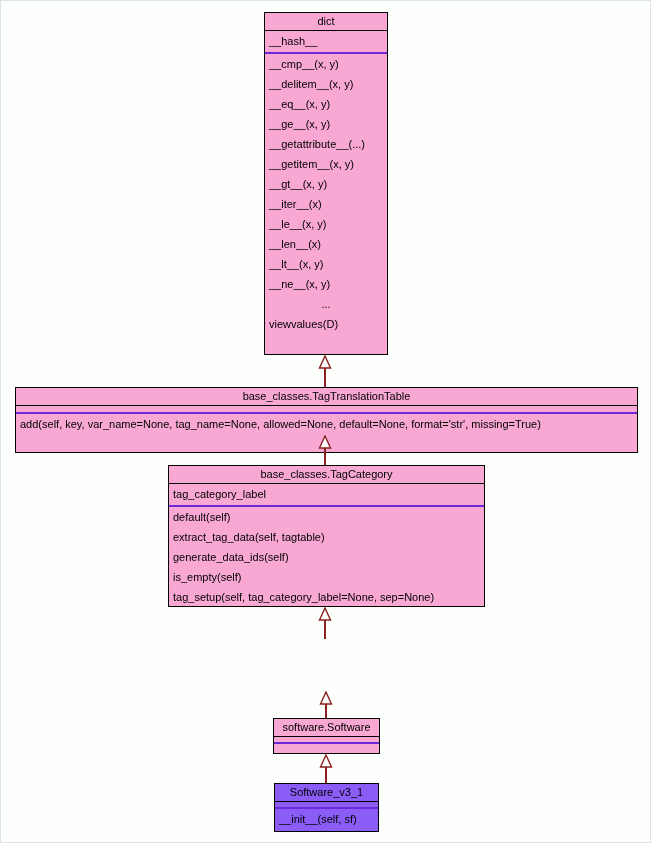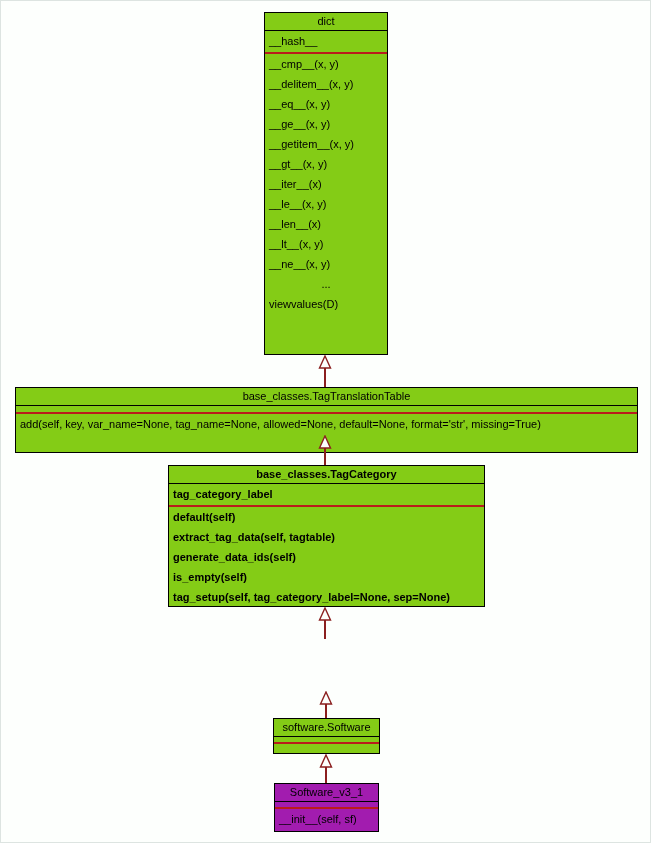--- a/index.html
+++ b/index.html
@@ -13,31 +13,31 @@
   #canvas {
     position: relative;
     width: 649px; height: 841px;
     border: 1px solid #dde4e1;
     background: #fdfffd;
     overflow: hidden;
   }
   .cls {
     position: absolute;
     box-sizing: border-box;
-    background: #84cc16;
+    background: #f9a8d4;
     border: 1px solid #000;
   }
-  .cls.highlight { background: #a21caf; }
+  .cls.highlight { background: #8b5cf6; }
   .hdr {
     height: 17px; line-height: 17px;
     text-align: center;
     border-bottom: 1px solid #000;
     white-space: nowrap; overflow: hidden;
   }
-  .attrs { border-bottom: 2px solid #b91c1c; }
+  .attrs { border-bottom: 2px solid #6d28d9; }
   .attrs.empty-sm { height: 6px; }
   .attrs.empty-xs { height: 5px; }
   .methods.empty-sm { height: 8px; }
   .methods.empty-md { height: 10px; }
   .row {
     height: 20px; line-height: 20px;
     padding: 0 4px;
     white-space: nowrap; overflow: hidden;
     text-align: left;
   }
@@ -54,20 +54,21 @@
   <div class="cls" style="left:263px; top:11px; width:124px; height:343px;">
     <div class="hdr">dict</div>
     <div class="attrs">
       <div class="row tall">__hash__</div>
     </div>
     <div class="methods">
       <div class="row">__cmp__(x, y)</div>
       <div class="row">__delitem__(x, y)</div>
       <div class="row">__eq__(x, y)</div>
       <div class="row">__ge__(x, y)</div>
+      <div class="row">__getattribute__(...)</div>
       <div class="row">__getitem__(x, y)</div>
       <div class="row">__gt__(x, y)</div>
       <div class="row">__iter__(x)</div>
       <div class="row">__le__(x, y)</div>
       <div class="row">__len__(x)</div>
       <div class="row">__lt__(x, y)</div>
       <div class="row">__ne__(x, y)</div>
       <div class="row center">...</div>
       <div class="row">viewvalues(D)</div>
     </div>
@@ -88,21 +89,21 @@
     </div>
   </div>
 
   <div class="arrow" style="left:317px; top:434px;">
     <svg width="14" height="30">
       <line x1="7" y1="12" x2="7" y2="30" stroke="#8b1f1f" stroke-width="2"></line>
       <polygon points="7,1 12.5,13 1.5,13" fill="#fdfffd" stroke="#8b1f1f" stroke-width="1.4"></polygon>
     </svg>
   </div>
 
-  <div class="cls" style="left:167px; top:464px; width:317px; height:142px;font-weight:bold;">
+  <div class="cls" style="left:167px; top:464px; width:317px; height:142px;">
     <div class="hdr">base_classes.TagCategory</div>
     <div class="attrs">
       <div class="row tall">tag_category_label</div>
     </div>
     <div class="methods">
       <div class="row">default(self)</div>
       <div class="row">extract_tag_data(self, tagtable)</div>
       <div class="row">generate_data_ids(self)</div>
       <div class="row">is_empty(self)</div>
       <div class="row">tag_setup(self, tag_category_label=None, sep=None)</div>

